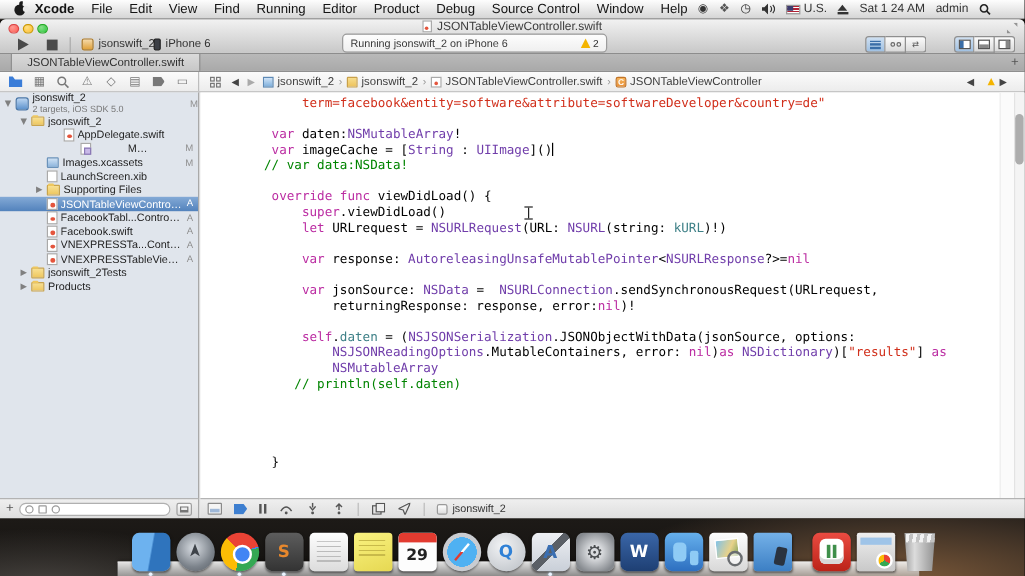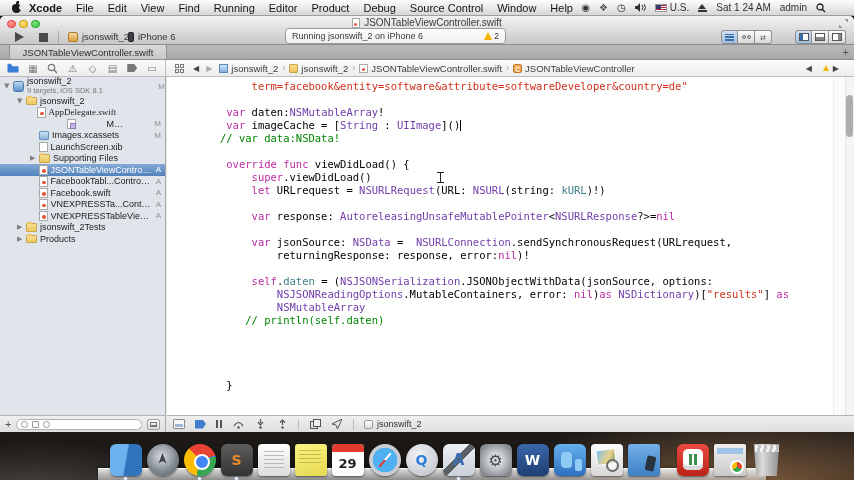--- a/index.html
+++ b/index.html
@@ -402,31 +402,31 @@
         </span>
       </div>
     </div>
 
     <div class="sidebar">
       <div class="proj-row">
         <span class="dis">▼</span>
         <span class="fic fic-project"></span>
         <span class="proj-texts">
           <span class="proj-name">jsonswift_2</span>
-          <span class="proj-sub">9 targets, iOS SDK 8.1</span>
+          <span class="proj-sub">2 targets, iOS SDK 5.0</span>
         </span>
         <span class="fbadge">M</span>
       </div>
       <div>
           <div class="trow" style="padding-left: 17px;">
             <span class="dis">▼</span>
             <span class="fic fic-folder"></span>
             <span class="flbl">jsonswift_2</span>
           </div>
-          <div class="trow" style="padding-left: 28px; font-family: Liberation Serif, serif;">
+          <div class="trow" style="padding-left: 44px;">
             <span class="dis"></span>
             <span class="fic fic-swift"></span>
             <span class="flbl">AppDelegate.swift</span>
           </div>
           <div class="trow" style="padding-left: 30px; gap: 28px;">
             <span class="dis"></span>
             <span class="fic fic-storyboard"></span>
             <span class="flbl">Main.storyboard</span>
             <span class="fbadge">M</span>
           </div>

